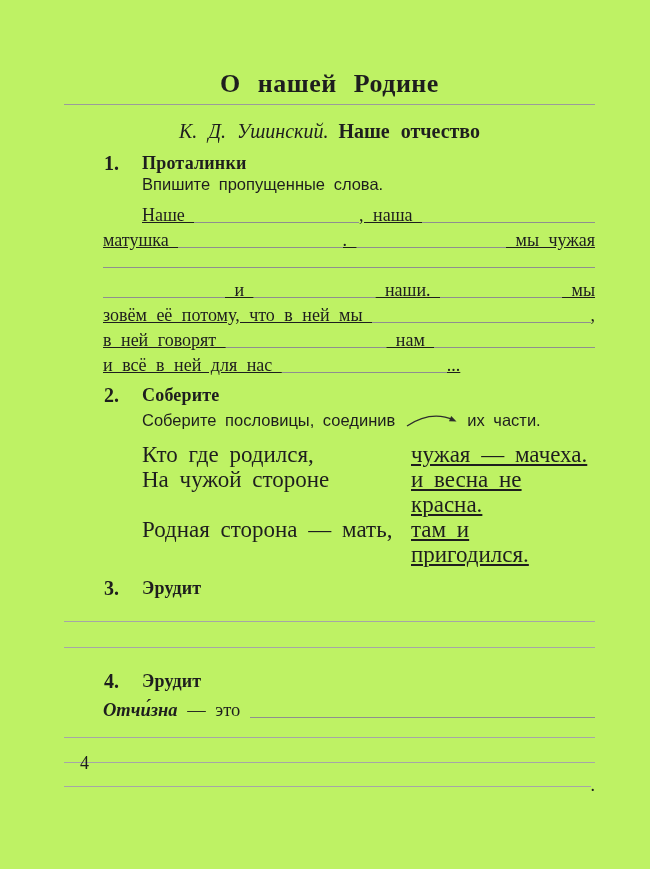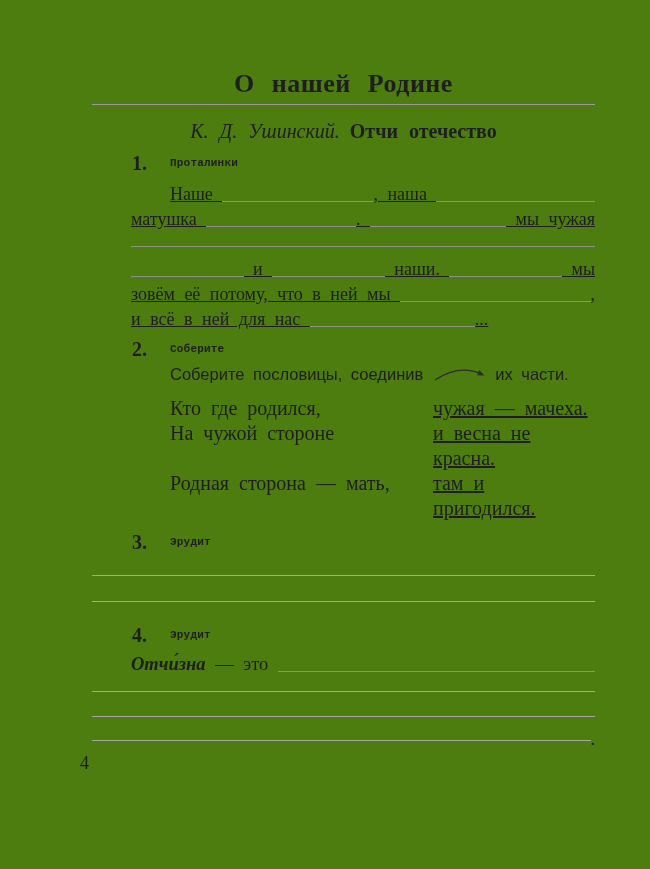--- a/index.html
+++ b/index.html
@@ -1,22 +1,22 @@
 <!DOCTYPE html>
 <html lang="ru"><head>
 <meta charset="utf-8">
 <style>
   html,body { margin:0; padding:0; background:#e8e8e6; }
   .page {
     position:relative;
     width:650px; height:869px;
     margin:0 auto;
-    background:#4d7c0f;
+    background:#bef264;
     box-sizing:border-box;
-    padding:64px 55px 0 92px;
+    padding:64px 55px 0 64px;
     font-family:"Liberation Serif", serif;
     color:#1e1e1e;
     overflow:hidden;
   }
   
   .title {
     margin:4px 0 0 0;
     font-size:26px; line-height:32px;
     font-weight:bold;
     text-align:center;
@@ -35,22 +35,22 @@
 
   
   section.ex { margin:0; }
   .ex-head { display:flex; margin-left:40px; }
   .ex-num {
     flex:0 0 38px;
     font-size:20px; font-weight:bold; line-height:22px;
     font-family:"Liberation Serif", serif;
   }
   .ex-title {
-    font-family:Liberation Mono, monospace;
-    font-weight:bold; font-size:11px; line-height:22px;
+    font-family:Liberation Serif, serif;
+    font-weight:bold; font-size:18px; line-height:22px;
     letter-spacing:0.2px;
   }
   .ex-instr {
     font-family:"Liberation Sans", sans-serif;
     font-size:16.5px; line-height:21px;
     word-spacing:4px;
     margin-left:78px;
   }
   .ex-head .ex-instr { margin-left:0; }
 
@@ -75,21 +75,21 @@
   .instr-row {
     display:flex; align-items:center;
     margin-left:78px; margin-top:2px;
     font-family:"Liberation Sans", sans-serif;
     font-size:16.5px; line-height:24px;
     word-spacing:4px;
     text-align:right;
   }
   .arrow-wrap { margin:0 10px; display:inline-flex; align-items:center; }
   .proverbs { margin:10px 0 0 78px; }
-  .proverb-row { display:flex; font-size:20px; line-height:25px; word-spacing:5px; }
+  .proverb-row { display:flex; font-size:23px; line-height:25px; word-spacing:5px;gap:6px; }
   .proverb-left { flex:0 0 263px; }
   .proverb-right { flex:1;text-decoration:underline; }
 
   
   .answer-lines { margin:0; }
   .answer-line { border-bottom:1.5px solid #a6a6a6; }
   .answer-row { display:flex; align-items:flex-end; }
   .answer-row .answer-line { flex:1; }
   .answer-row .period { font-size:18px; line-height:6px; transform:translateY(1px); }
   #ex3-lines .answer-row:nth-child(1) .answer-line { height:22px; }
@@ -124,28 +124,29 @@
 </style>
 </head>
 <body>
 
 <div class="page">
 
   <h1 class="title">О  нашей  Родине</h1>
   <div class="title-rule"></div>
 
   <p class="byline">
-    <span class="author">К. Д. Ушинский.</span><span class="work">Отчи  отечество</span>
+    <span class="author">К. Д. Ушинский.</span><span class="work">Наше  отчество</span>
   </p>
 
   <section class="ex" id="ex1">
     <div class="ex-head">
       <span class="ex-num">1.</span>
       <div>
         <div class="ex-title">Проталинки</div>
+        <div class="ex-instr">Впишите пропущенные слова.</div>
       </div>
     </div>
     <div class="fill-para" id="fill-para">
         <div class="fill-line indent">
           <span class="fill-text">Наше </span>
           <span class="blank" style="flex-grow: 1;"></span>
           <span class="fill-text">, наша </span>
           <span class="blank" style="flex-grow: 1.05;"></span>
         </div>
         <div class="fill-line">
@@ -163,20 +164,26 @@
           <span class="fill-text"> и </span>
           <span class="blank" style="flex-grow: 1;"></span>
           <span class="fill-text"> наши. </span>
           <span class="blank" style="flex-grow: 1;"></span>
           <span class="fill-text"> мы</span>
         </div>
         <div class="fill-line">
           <span class="fill-text">зовём её потому, что в ней мы </span>
           <span class="blank" style="flex-grow: 1;"></span>
           <span class="fill-text">,</span>
+        </div>
+        <div class="fill-line">
+          <span class="fill-text">в ней говорят </span>
+          <span class="blank" style="flex-grow: 1;"></span>
+          <span class="fill-text"> нам </span>
+          <span class="blank" style="flex-grow: 1;"></span>
         </div>
         <div class="fill-line">
           <span class="fill-text">и всё в ней для нас </span>
           <span class="blank" style="flex: 0 0 165px;"></span>
           <span class="fill-text">...</span>
         </div>
       </div>
   </section>
 
   <section class="ex" id="ex2">

